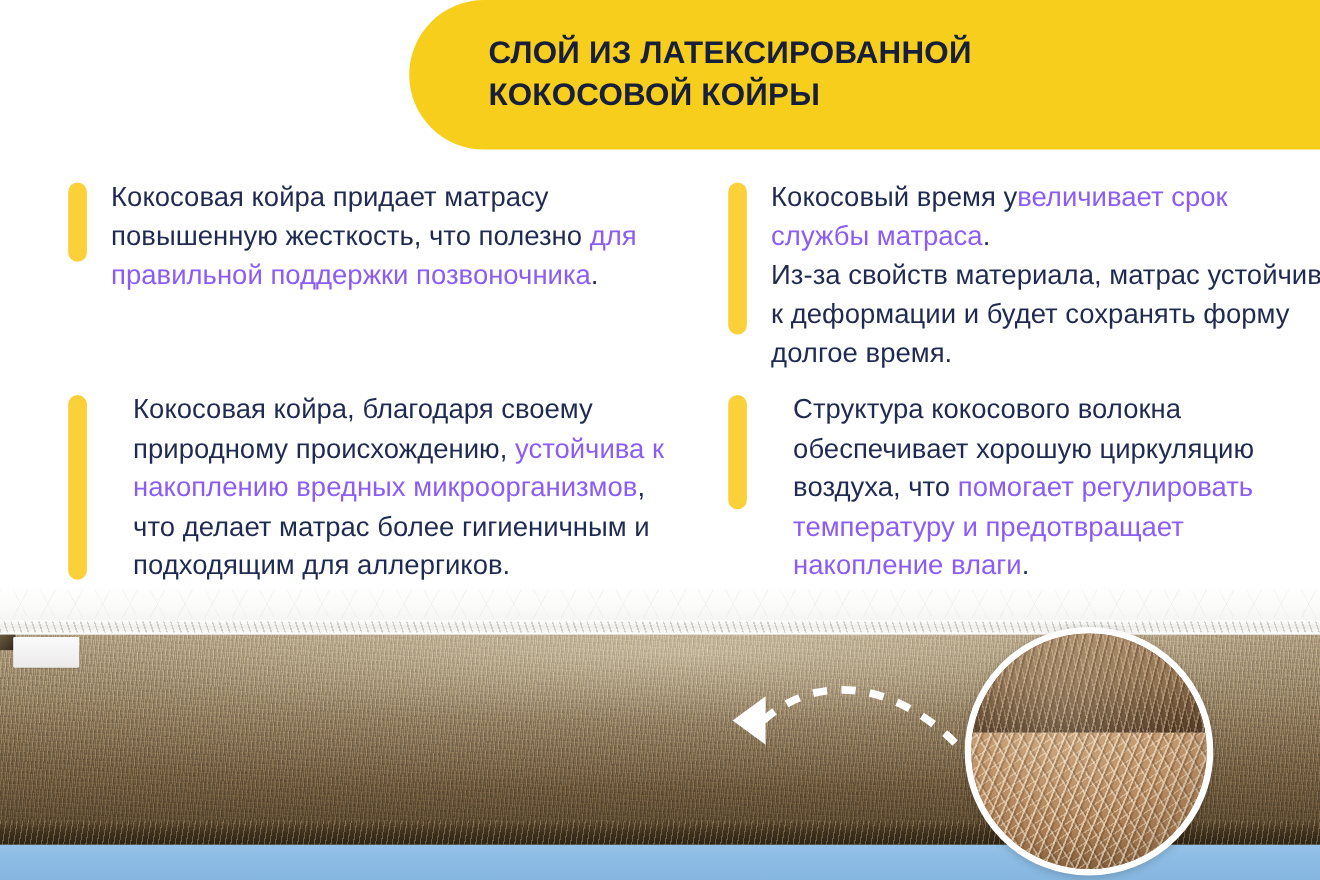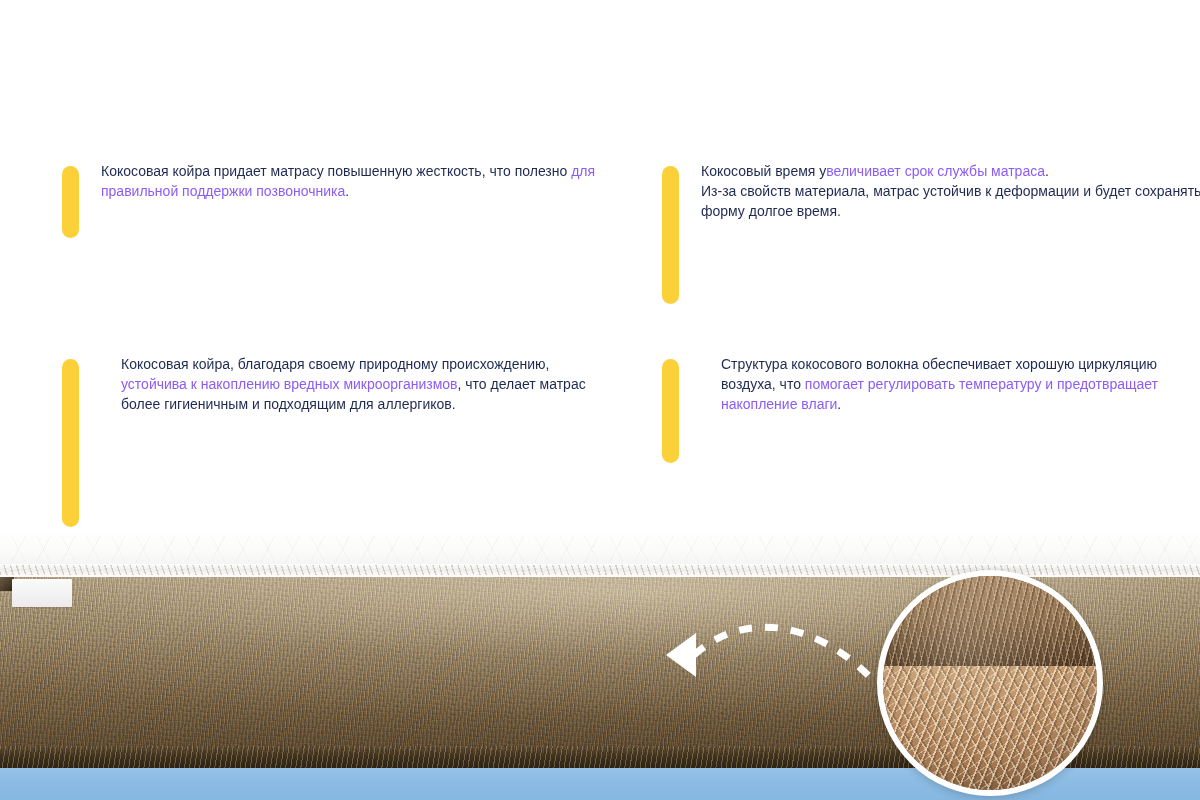--- a/index.html
+++ b/index.html
@@ -70,21 +70,21 @@
   .accent-bar {
     flex: 0 0 auto;
     width: 17px;
     border-radius: 9px;
     background: #FBD038;
     margin-top: 4px;
   }
   .fact-text {
     margin-left: 22px;
     color: #1F2A50;
-    font-size: 14px;
+    font-size: 25px;
     line-height: 1.42;
     font-weight: normal;
   }
   .fact-text b {
     font-weight: normal;
     color: #8b5cf6;
   }
 
   
   .photo {
@@ -290,20 +290,24 @@
     background: radial-gradient(circle at 38% 34%,
       rgba(255,245,225,.18) 0%, rgba(0,0,0,0) 55%,
       rgba(0,0,0,.20) 100%);
   }
 </style>
 </head>
 <body>
 
 <div class="page">
 
+  <div class="title-banner">
+    <h1 class="title-text">СЛОЙ ИЗ ЛАТЕКСИРОВАННОЙ
+КОКОСОВОЙ КОЙРЫ</h1>
+  </div>
 
   <div class="facts">
 
     <div class="fact fact-col-left fact-row-top">
       <div class="accent-bar" style="height:72px"></div>
       <div class="fact-text">
         <span>Кокосовая койра придает матрасу повышенную жесткость, что полезно </span><b>для правильной поддержки позвоночника</b><span>.</span>
       </div>
     </div>
 

